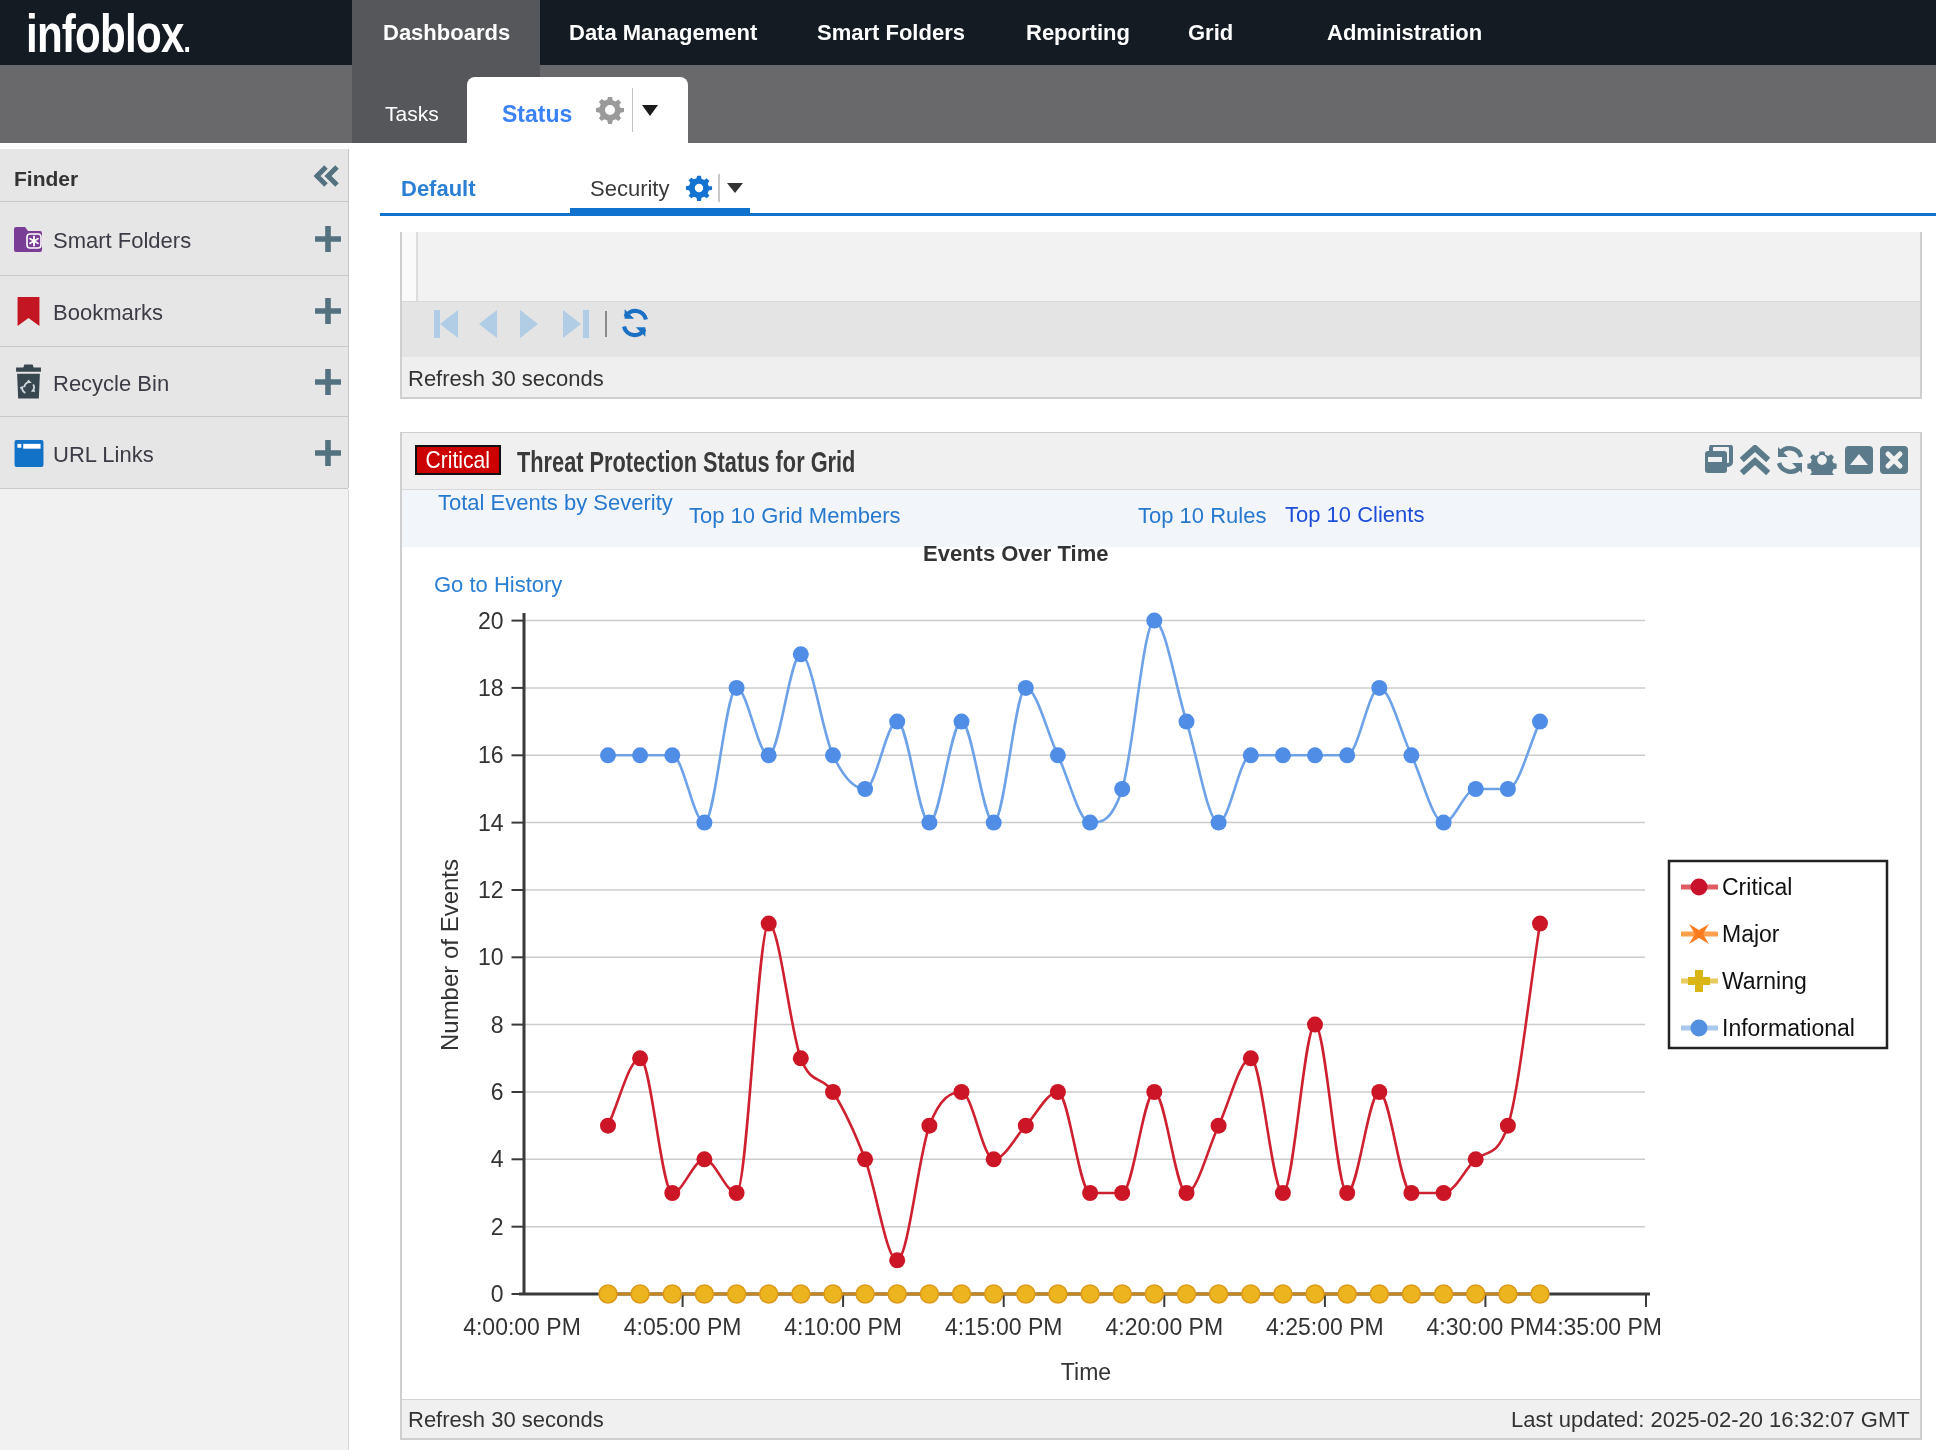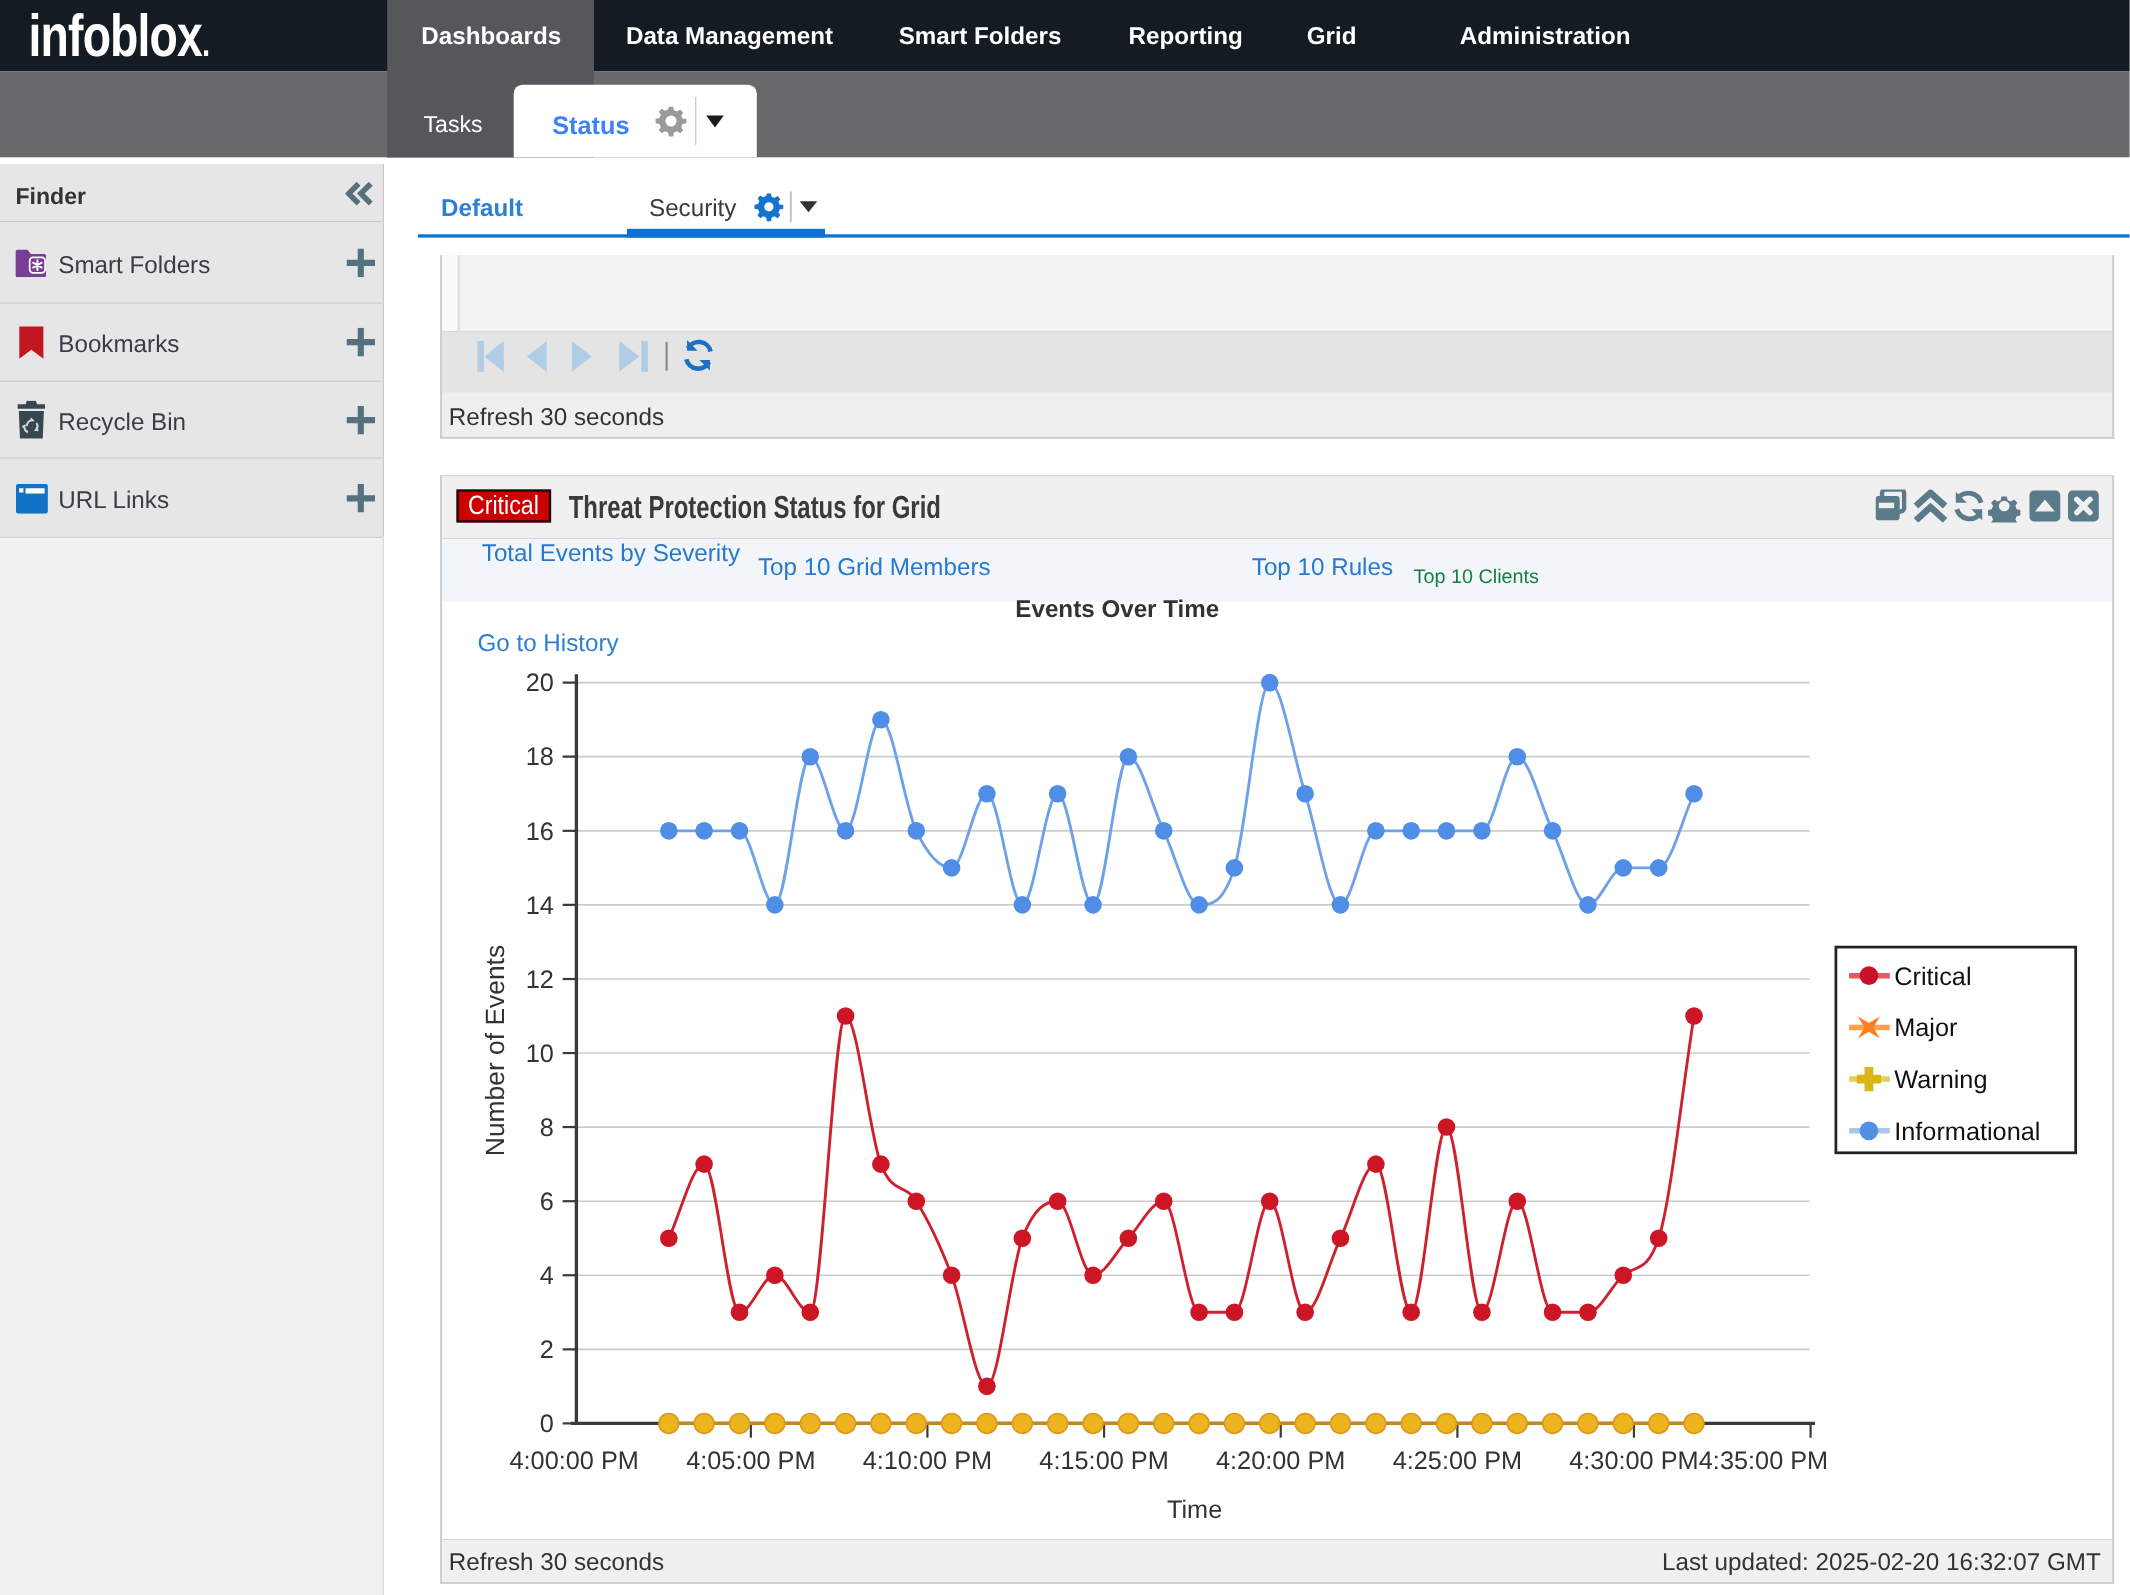--- a/index.html
+++ b/index.html
@@ -173,21 +173,21 @@
 <rect x="175" y="1" width="28" height="28" rx="4"></rect>
     <g stroke="#f0f0f0" stroke-width="5" stroke-linecap="round">
       <path d="M183 9l12 12M195 9l-12 12"></path>
     </g>
 </svg>
 
 <div class="abs" style="left:438px;top:490px;font-size:22px;color:#2779cf;">Total Events by Severity</div>
 <div class="abs" style="left:689px;top:503px;font-size:22px;color:#2779cf;">Top 10 Grid Members</div>
 <div class="abs" style="left:923px;top:503px;font-size:22px;font-weight:bold;color:#333;margin-top:38px;">Events Over Time</div>
 <div class="abs" style="left:1138px;top:503px;font-size:22px;color:#2779cf;">Top 10 Rules</div>
-<div class="abs" style="left:1285px;top:514px;font-size:18px;color:#15803d;">Top 10 Clients</div>
+<div class="abs" style="left:1285px;top:502px;font-size:22px;color:#1d4ed8;">Top 10 Clients</div>
 <div class="abs" style="left:434px;top:572px;font-size:22px;color:#2b7fd4;">Go to History</div>
 
 <div class="abs" style="left:402px;top:1399px;width:1518px;height:39px;background:#f0f0f0;border-top:1px solid #d5d5d5;"></div>
 <div class="abs" style="left:408px;top:1407px;font-size:22px;color:#333;">Refresh 30 seconds</div>
 <div class="abs" style="left:1511px;top:1407px;font-size:22px;color:#333;">Last updated: 2025-02-20 16:32:07 GMT</div>
 
 <svg class="abs" style="left:400px;top:547px;" width="1522" height="851" viewBox="0 0 1522 851">
 
 <g stroke="#cccccc" stroke-width="1.5">
 <line x1="124" y1="73.6" x2="1245" y2="73.6"></line>

